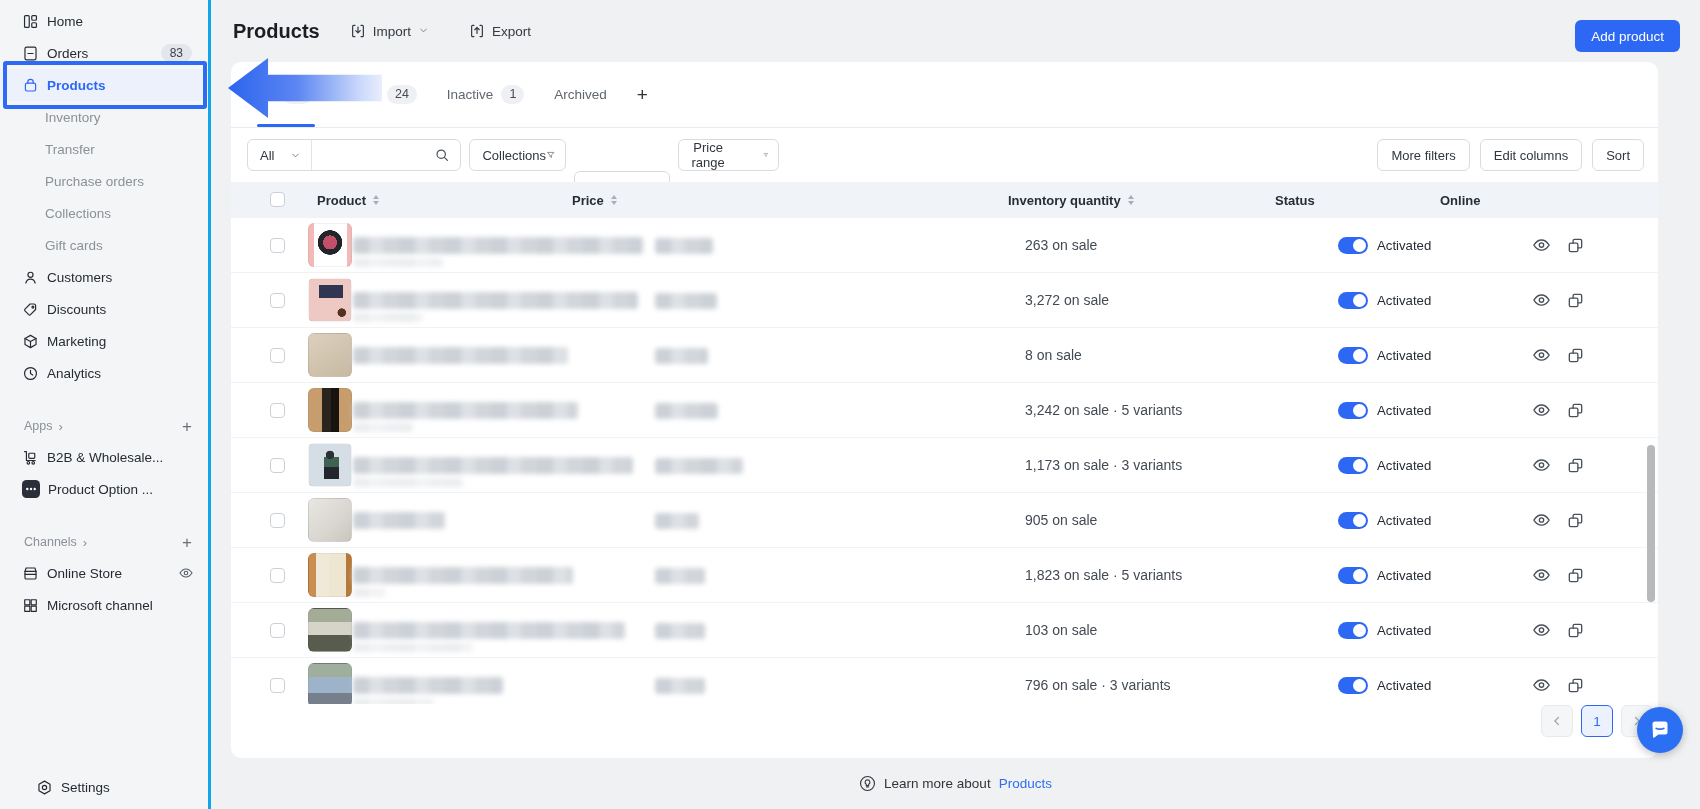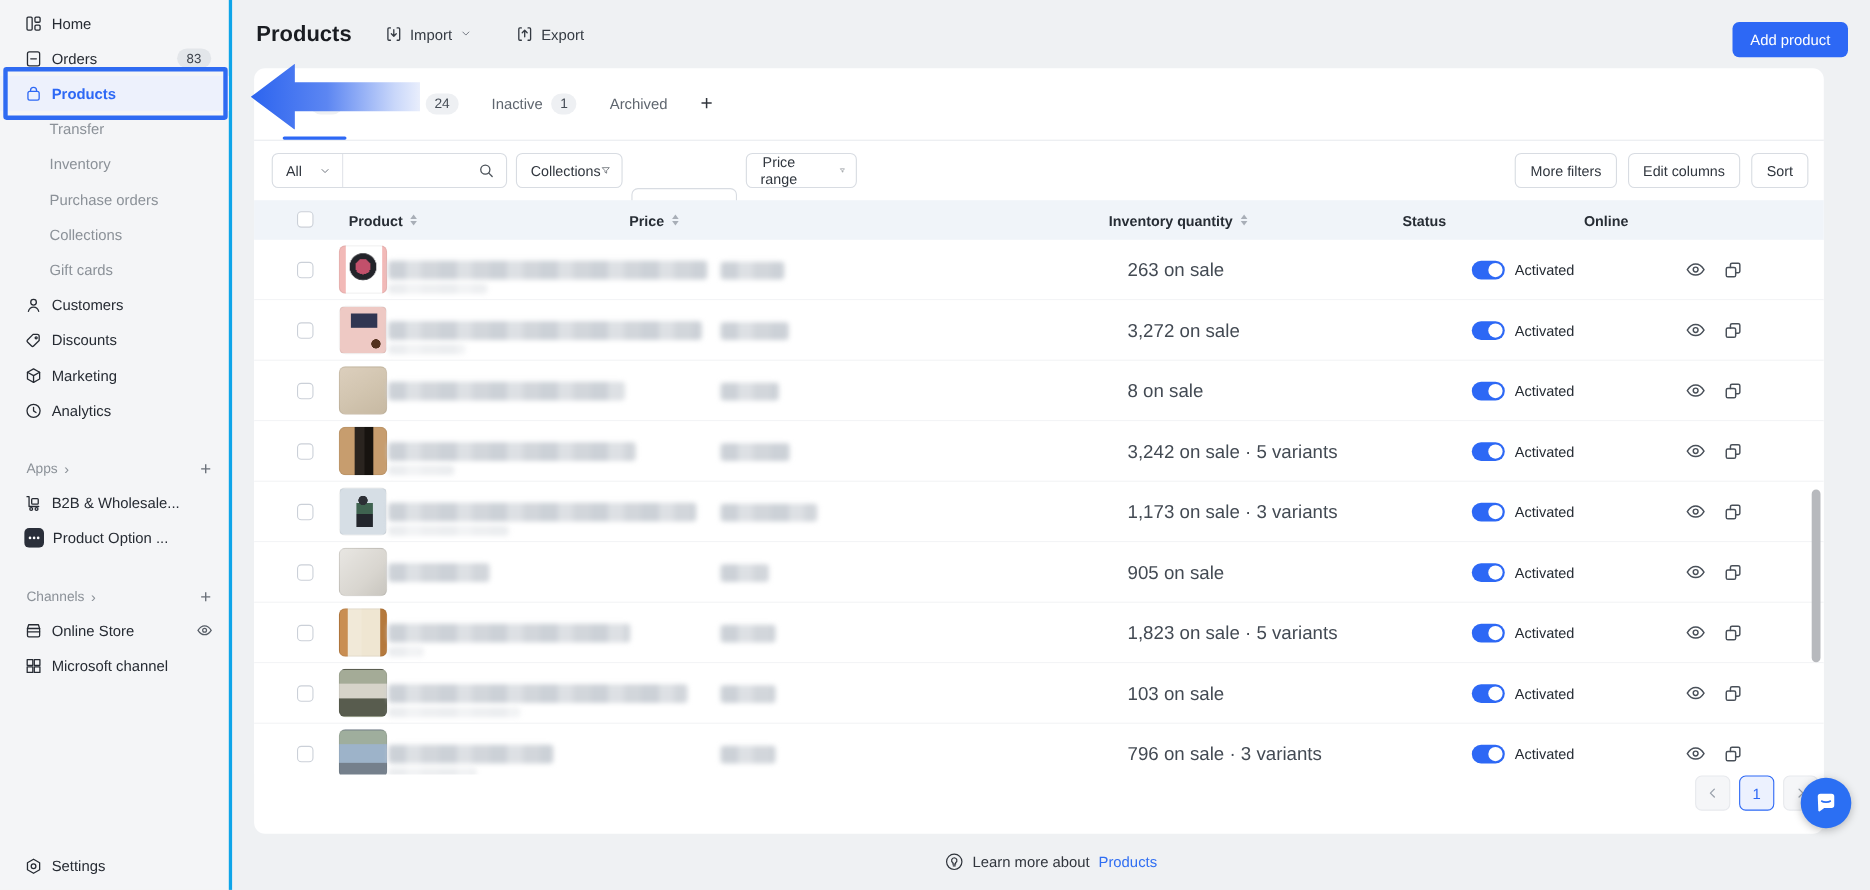--- a/index.html
+++ b/index.html
@@ -18,21 +18,21 @@
   .s-item.sub{padding-left:45px;color:#8b9198;}
   .s-item.selected{background:#edf1fc;color:#2d68f5;font-weight:700;}
   .s-badge{margin-left:auto;margin-right:16px;background:#e3e6ea;color:#3d434c;font-size:12px;
     font-weight:400;border-radius:9px;padding:1px 9px;line-height:16px;}
   .s-section{height:30px;display:flex;align-items:center;padding:0 16px 0 24px;
     font-size:12.5px;color:#8b9198;margin-top:22px;}
   .s-section .chev{margin-left:6px;font-size:13px;}
   .s-plus{margin-left:auto;font-size:17px;color:#6a7079;line-height:1;cursor:pointer;}
   .s-eye{margin-left:auto;margin-right:14px;display:flex;}
   .s-eye svg{width:16px;height:16px;stroke:#565d66;fill:none;stroke-width:1.4;}
-  .s-settings{position:absolute;left:0;bottom:6px;width:100%;}
+  .s-settings{position:absolute;left:0;bottom:6px;width:100%;padding-left:14px;}
   .opt-ico{width:18px;height:18px;flex:none;display:flex;}
   .highlight-box{position:absolute;left:3px;top:61px;width:204px;height:48px;
     border:4px solid #2f6bf2;border-radius:3px;z-index:6;pointer-events:none;}
 
   
   .topbar{position:absolute;left:231px;top:0;width:1469px;height:62px;display:flex;
     align-items:center;}
   .page-title{font-size:20px;font-weight:700;color:#1a1d22;margin:0 24px 0 2px;}
   .ghost-btn{display:flex;align-items:center;gap:7px;background:none;border:0;
     font-size:13.5px;color:#343a42;cursor:pointer;margin-right:28px;font-family:inherit;}
@@ -91,21 +91,21 @@
   .rows{height:486px;overflow:hidden;}
   .row{position:relative;height:55px;border-bottom:1px solid #f0f2f4;background:#fff;}
   .row .cbx{position:absolute;left:39px;top:20px;}
   .thumb{position:absolute;left:77px;top:5px;width:44px;height:44px;border-radius:6px;
     border:1px solid rgba(0,0,0,.05);cursor:pointer;}
   .blur{position:absolute;border-radius:3px;filter:blur(2.5px);
     background:repeating-linear-gradient(90deg,#ccd1d7 0 16px,#dde0e4 16px 30px,#d2d6db 30px 46px);}
   .nm{left:122px;top:19px;height:17px;}
   .nm2{left:122px;top:40px;height:9px;opacity:.4;}
   .pr{left:424px;top:20px;height:16px;}
-  .inv{position:absolute;left:794px;top:0;line-height:55px;font-size:17px;color:#434a53;}
+  .inv{position:absolute;left:794px;top:0;line-height:55px;font-size:14px;color:#434a53;}
   .switch{position:absolute;left:1107px;top:19px;width:30px;height:17px;border-radius:9px;
     background:#2d68f5;cursor:pointer;}
   .switch .knob{position:absolute;right:2px;top:2px;width:13px;height:13px;border-radius:50%;background:#fff;}
   .sw-lbl{position:absolute;left:1146px;top:0;line-height:55px;font-size:13.2px;color:#262c34;}
   .act{position:absolute;top:17px;width:20px;height:20px;border:0;background:none;padding:0;
     cursor:pointer;display:flex;align-items:center;justify-content:center;}
   .act svg{width:19px;height:19px;stroke:#495059;fill:none;stroke-width:1.4;
     stroke-linecap:round;stroke-linejoin:round;}
   .act.eye{left:1300px;}
   .act.copy{left:1334px;}
@@ -181,24 +181,24 @@
     <div class="s-item selected">
       <span class="s-ico">
           <svg viewBox="0 0 20 20">
             <path d="M6.8 7.2V6a3.2 3.2 0 0 1 6.4 0v1.2"></path>
             <rect x="4" y="7.2" width="12" height="9.3" rx="2"></rect>
           </svg>
         </span>
       <span>Products</span>
     </div>
     <div class="s-item sub">
+        <span>Inventory</span>
+      </div>
+    <div class="s-item sub">
         <span>Transfer</span>
-      </div>
-    <div class="s-item sub">
-        <span>Inventory</span>
       </div>
     <div class="s-item sub">
         <span>Purchase orders</span>
       </div>
     <div class="s-item sub">
         <span>Collections</span>
       </div>
     <div class="s-item sub">
         <span>Gift cards</span>
       </div>

